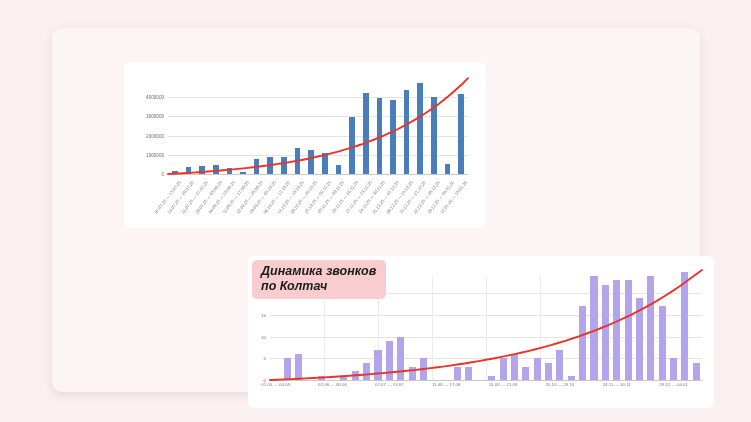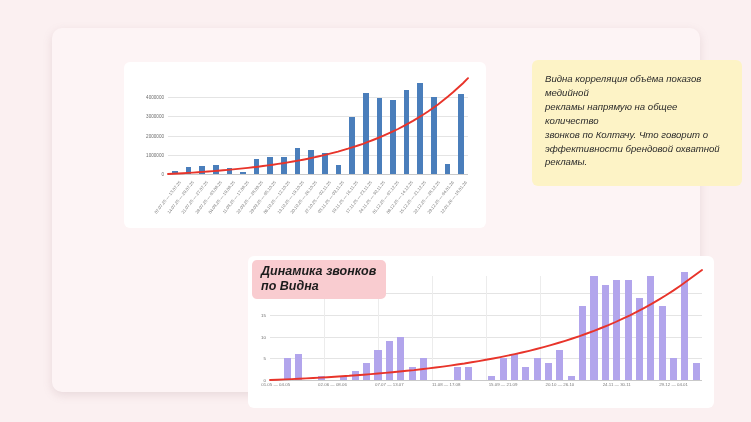--- a/index.html
+++ b/index.html
@@ -132,27 +132,24 @@
           <span style="left: 214.364px;">24.11.25 — 30.11.25</span>
           <span style="left: 228px;">01.12.25 — 07.12.25</span>
           <span style="left: 241.636px;">08.12.25 — 14.12.25</span>
           <span style="left: 255.273px;">15.12.25 — 21.12.25</span>
           <span style="left: 268.909px;">22.12.25 — 28.12.25</span>
           <span style="left: 282.545px;">29.12.25 — 04.01.26</span>
           <span style="left: 296.182px;">12.01.26 — 18.01.26</span>
         </div>
     </div>
 
-    <div id="note">Видна корреляция объёма показов медийной
-рекламы напрямую на общее количество
-звонков по Колтачу. Что говорит о эффективности брендовой охватной рекламы.</div>
 
     <div class="panel" id="chart2">
       <div class="title-badge" id="c2-title" style="left:4px;top:4px;font-size:12.5px;">Динамика звонков
-по Видна</div>
+по Колтач</div>
       <div class="plot" id="c2-plot">
           <div class="grid-line" style="top: 104px; background: rgb(201, 201, 201);"></div>
           <div class="ylab" style="top: 104px;">0</div>
           <div class="grid-line" style="top: 82.3333px;"></div>
           <div class="ylab" style="top: 82.3333px;">5</div>
           <div class="grid-line" style="top: 60.6667px;"></div>
           <div class="ylab" style="top: 60.6667px;">10</div>
           <div class="grid-line" style="top: 39px;"></div>
           <div class="ylab" style="top: 39px;">15</div>
           <div class="grid-line" style="top: 17.3333px;"></div>

